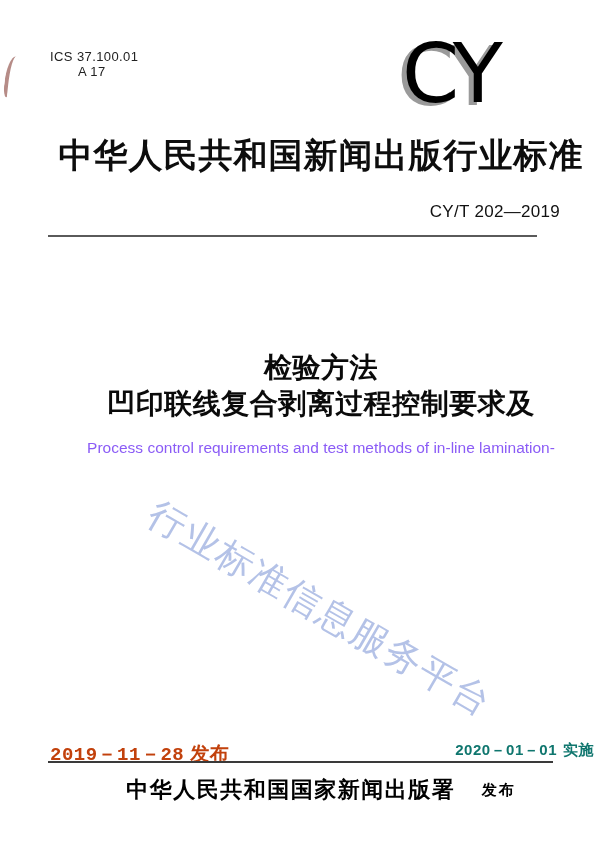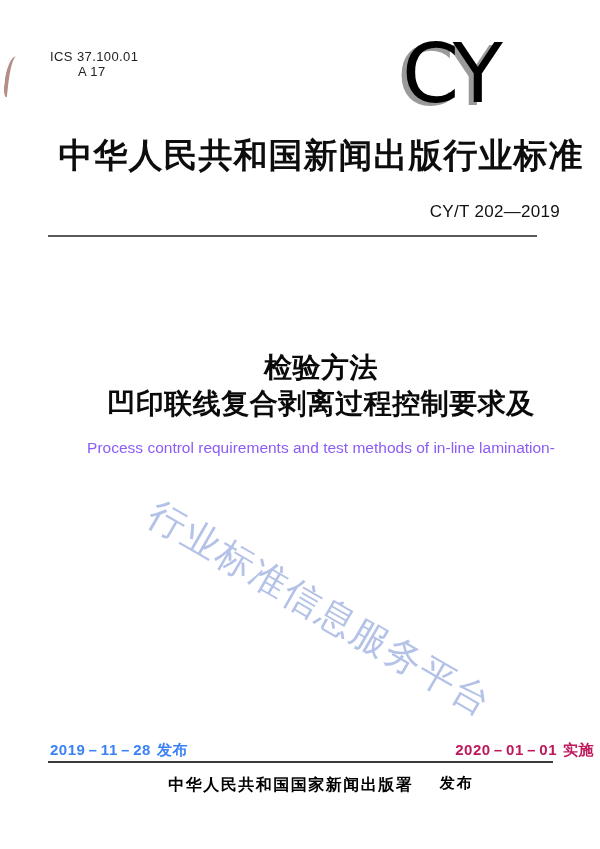--- a/index.html
+++ b/index.html
@@ -149,51 +149,52 @@
     transform: rotate(30deg);
     white-space: nowrap;
     font-weight: 400;
     pointer-events: none;
   }
 
   .date-issue {
     position: absolute;
     left: 50px;
     top: 741px;
-    font-size: 15px;
+    font-size: 19px;
     font-weight: 600;
     letter-spacing: 0.5px;
-    color: #3b82f6;
+    color: #c2410c;
+    font-family: Liberation Mono, monospace;
   }
   .date-impl {
     position: absolute;
     right: 48px;
     top: 741px;
     font-size: 15px;
     font-weight: 600;
     letter-spacing: 0.5px;
-    color: #be185d;
+    color: #0f766e;
     text-align: center;
   }
   .date-label {
     margin-left: 6px;
     font-weight: bold;
   }
 
   .footer {
     position: absolute;
     left: 0;
     top: 775px;
     width: 100%;
     text-align: center;
     white-space: nowrap;
   }
   .publisher {
     font-family: "Liberation Serif", "DejaVu Serif", serif;
-    font-size: 16px;
+    font-size: 22px;
     font-weight: bold;
     letter-spacing: 1.5px;
     color: #000000;
   }
   .publish-label {
     display: inline-block;
     font-family: "Liberation Sans", "DejaVu Sans", sans-serif;
     font-size: 15px;
     font-weight: bold;
     margin-left: 22px;

